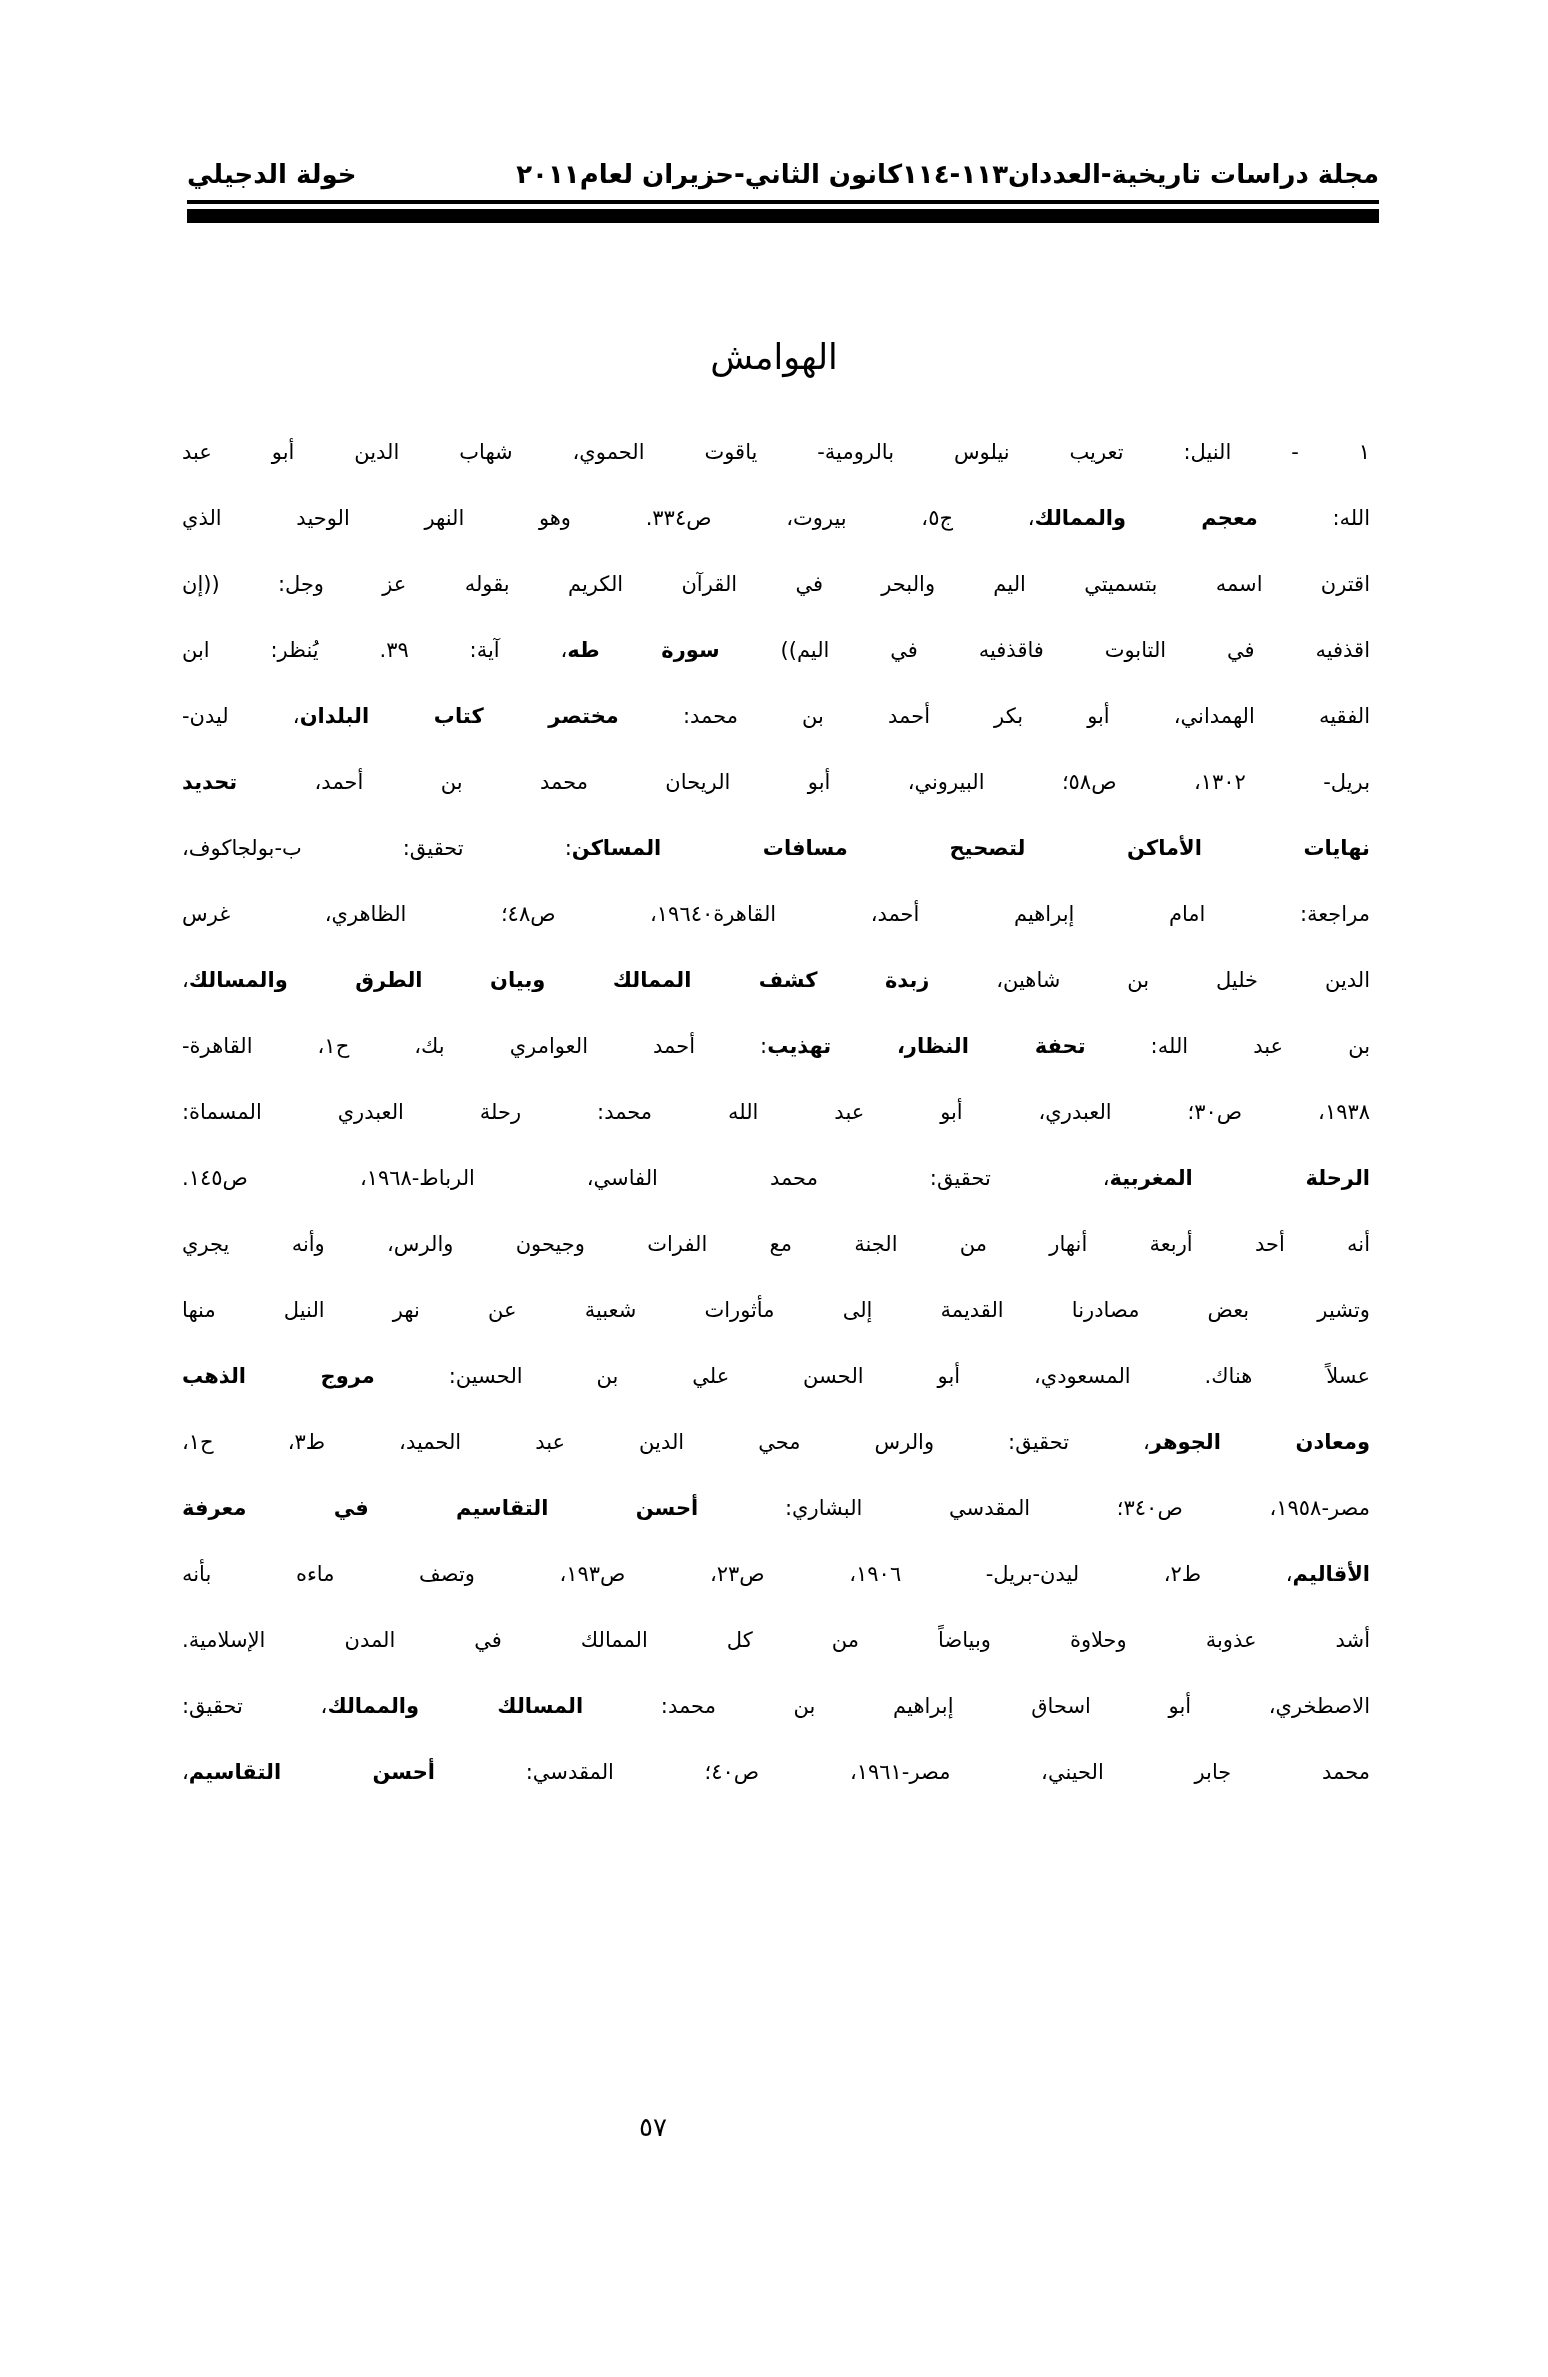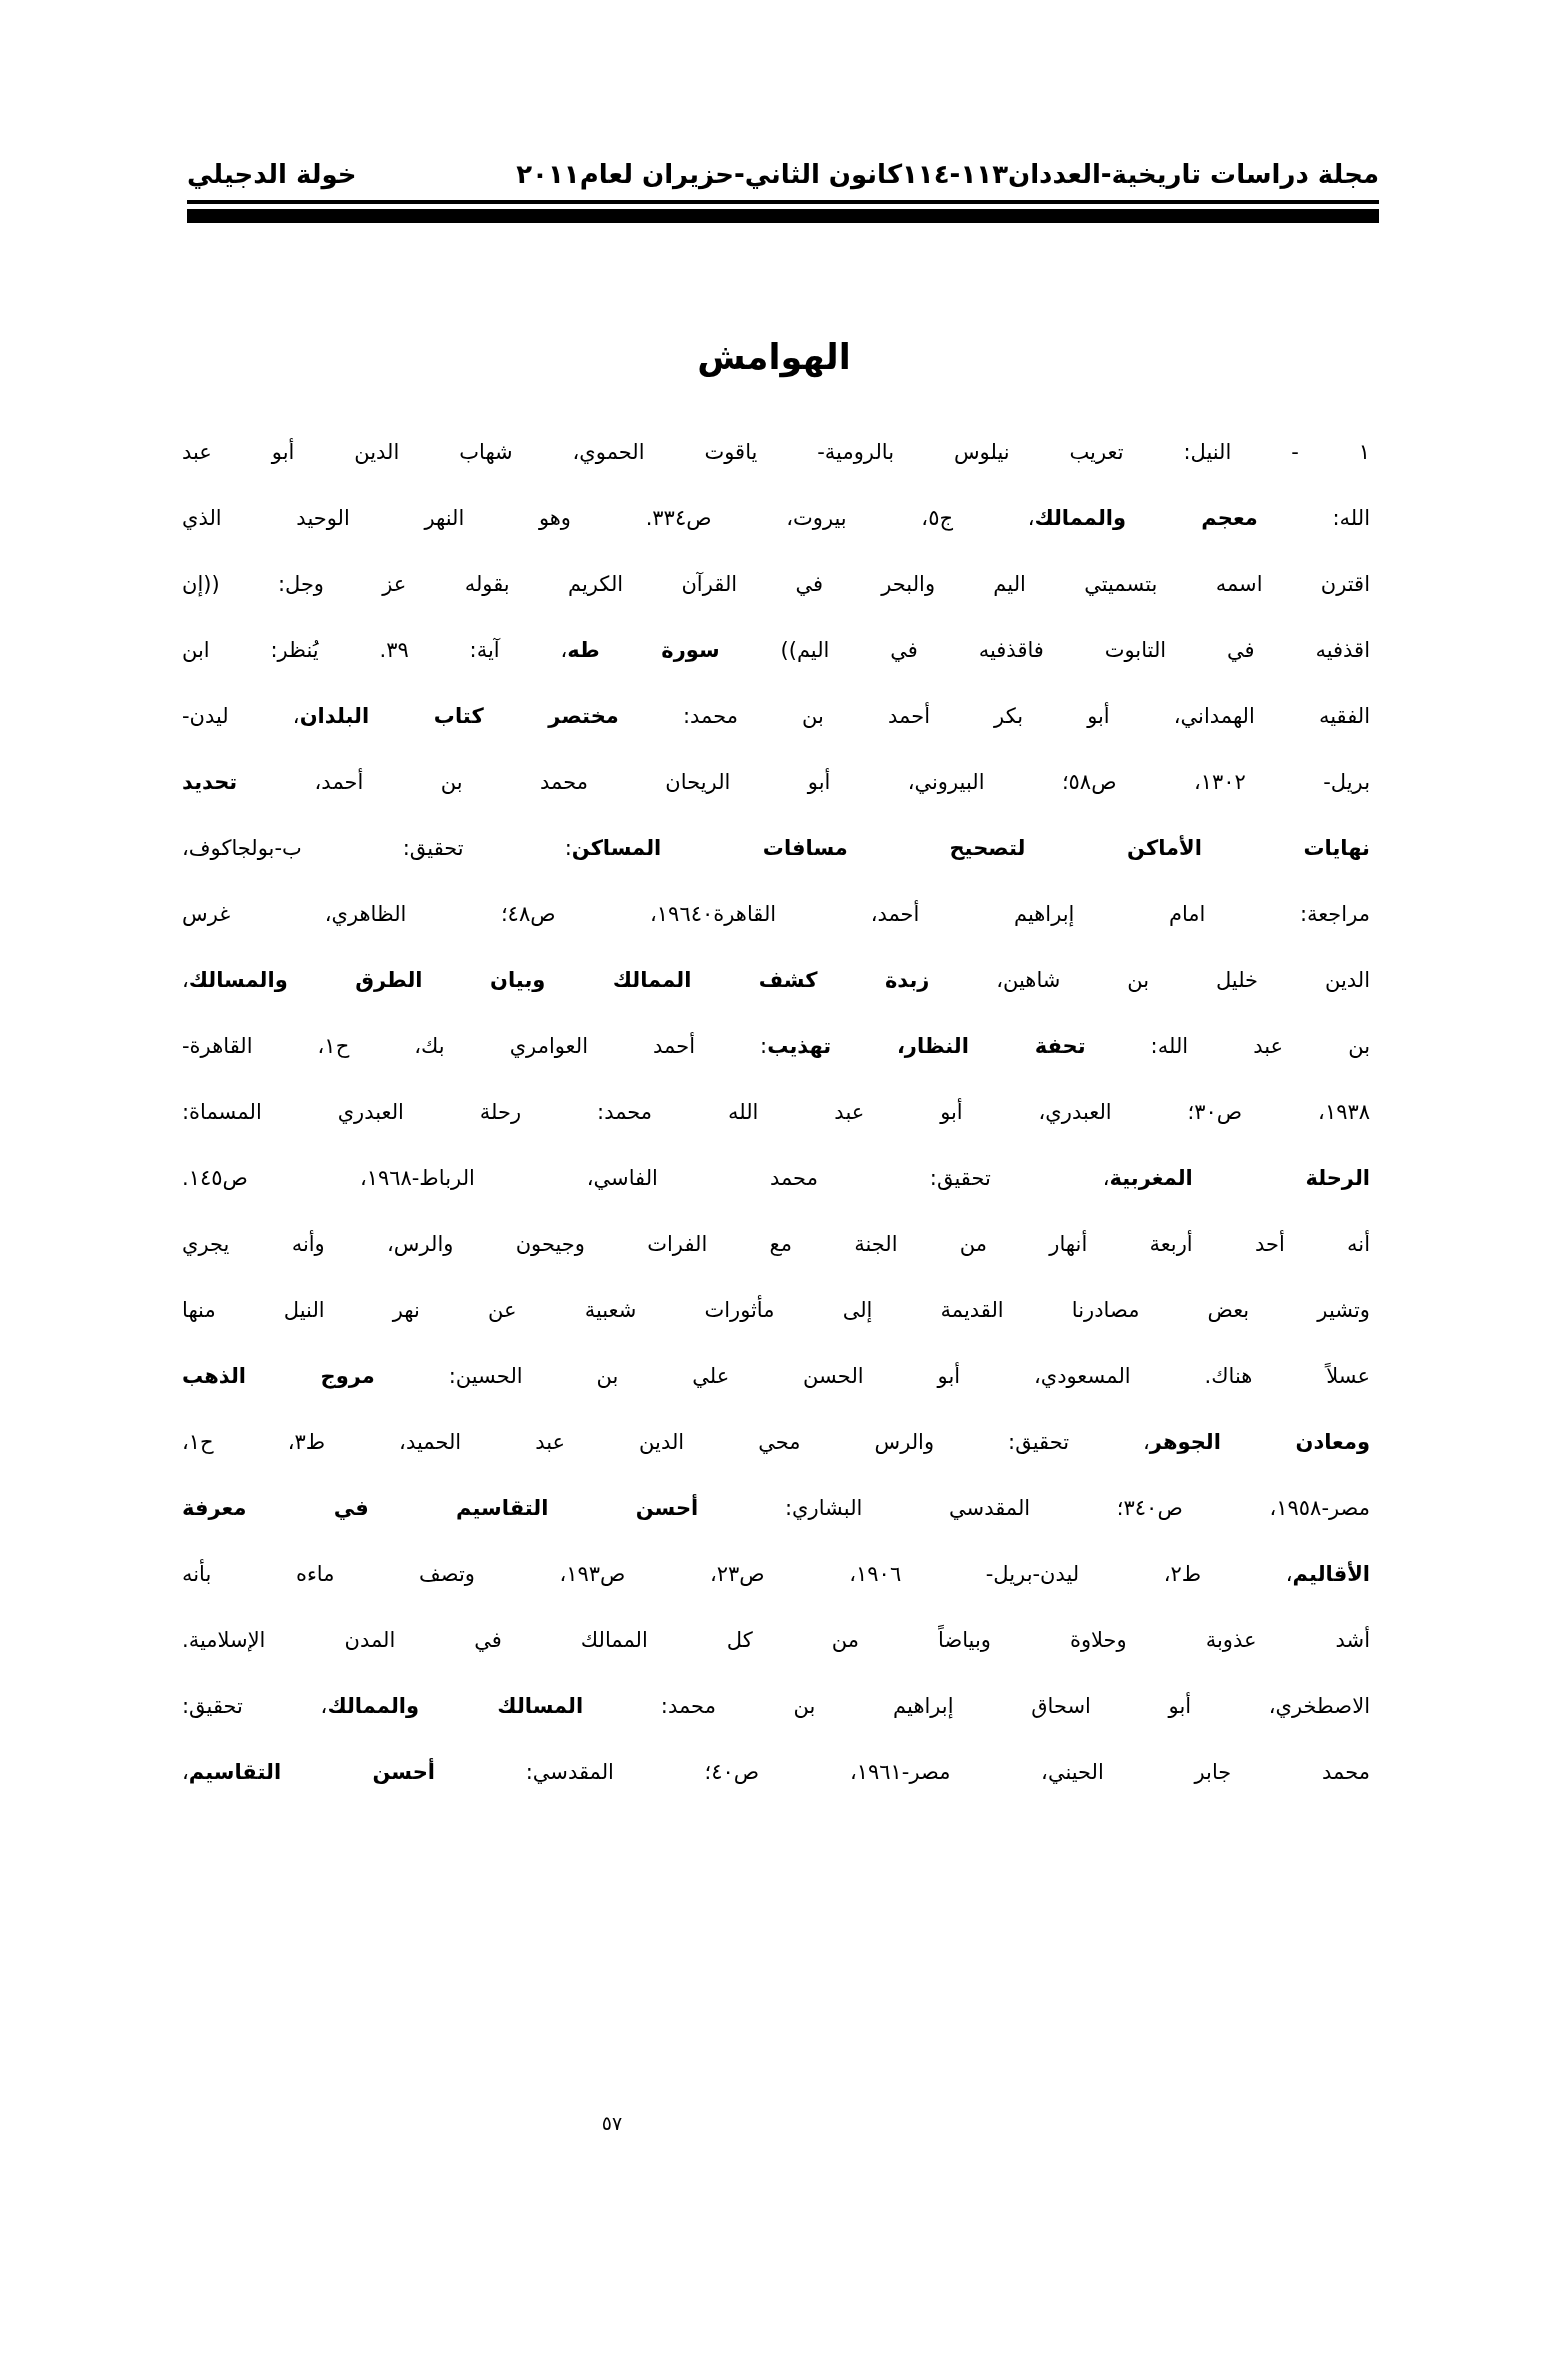--- a/index.html
+++ b/index.html
@@ -10,32 +10,32 @@
   }
   .header {
     position: absolute; left: 187px; top: 154px; width: 1192px; height: 35px;
     direction: rtl; display: flex; justify-content: space-between; align-items: flex-end;
     font-size: 26px; font-weight: bold;
   }
   .rule-thin { position: absolute; left: 187px; top: 200px; width: 1192px; height: 3.5px; background: #000; }
   .rule-thick { position: absolute; left: 187px; top: 209px; width: 1192px; height: 14px; background: #000; }
   .title {
     position: absolute; left: 0; width: 1548px; top: 337px; text-align: center;
-    font-size: 35px; font-weight: bold; direction: rtl;
+    font-size: 35px; font-weight: normal; direction: rtl;
   }
   .notes {
     position: absolute; left: 182px; top: 419px; width: 1188px;
     direction: rtl; text-align: justify; text-align-last: justify;
     font-size: 21px; line-height: 66px;
   }
   .notes .line { display: block; white-space: nowrap; text-align: justify; text-align-last: justify; }
   .notes b { font-weight: bold; }
   .pageno {
     position: absolute; left: 0; width: 1224px; top: 2112px; text-align: center;
-    font-size: 19px; direction: rtl;
+    font-size: 26px; direction: rtl; padding-left: 41px;
   }
 </style>
 </head>
 <body>
 
 <div class="header">
   <span>مجلة دراسات تاريخية-العددان١١٣-١١٤كانون الثاني-حزيران لعام٢٠١١</span>
   <span>خولة الدجيلي</span>
 </div>
 <div class="rule-thin"></div>

